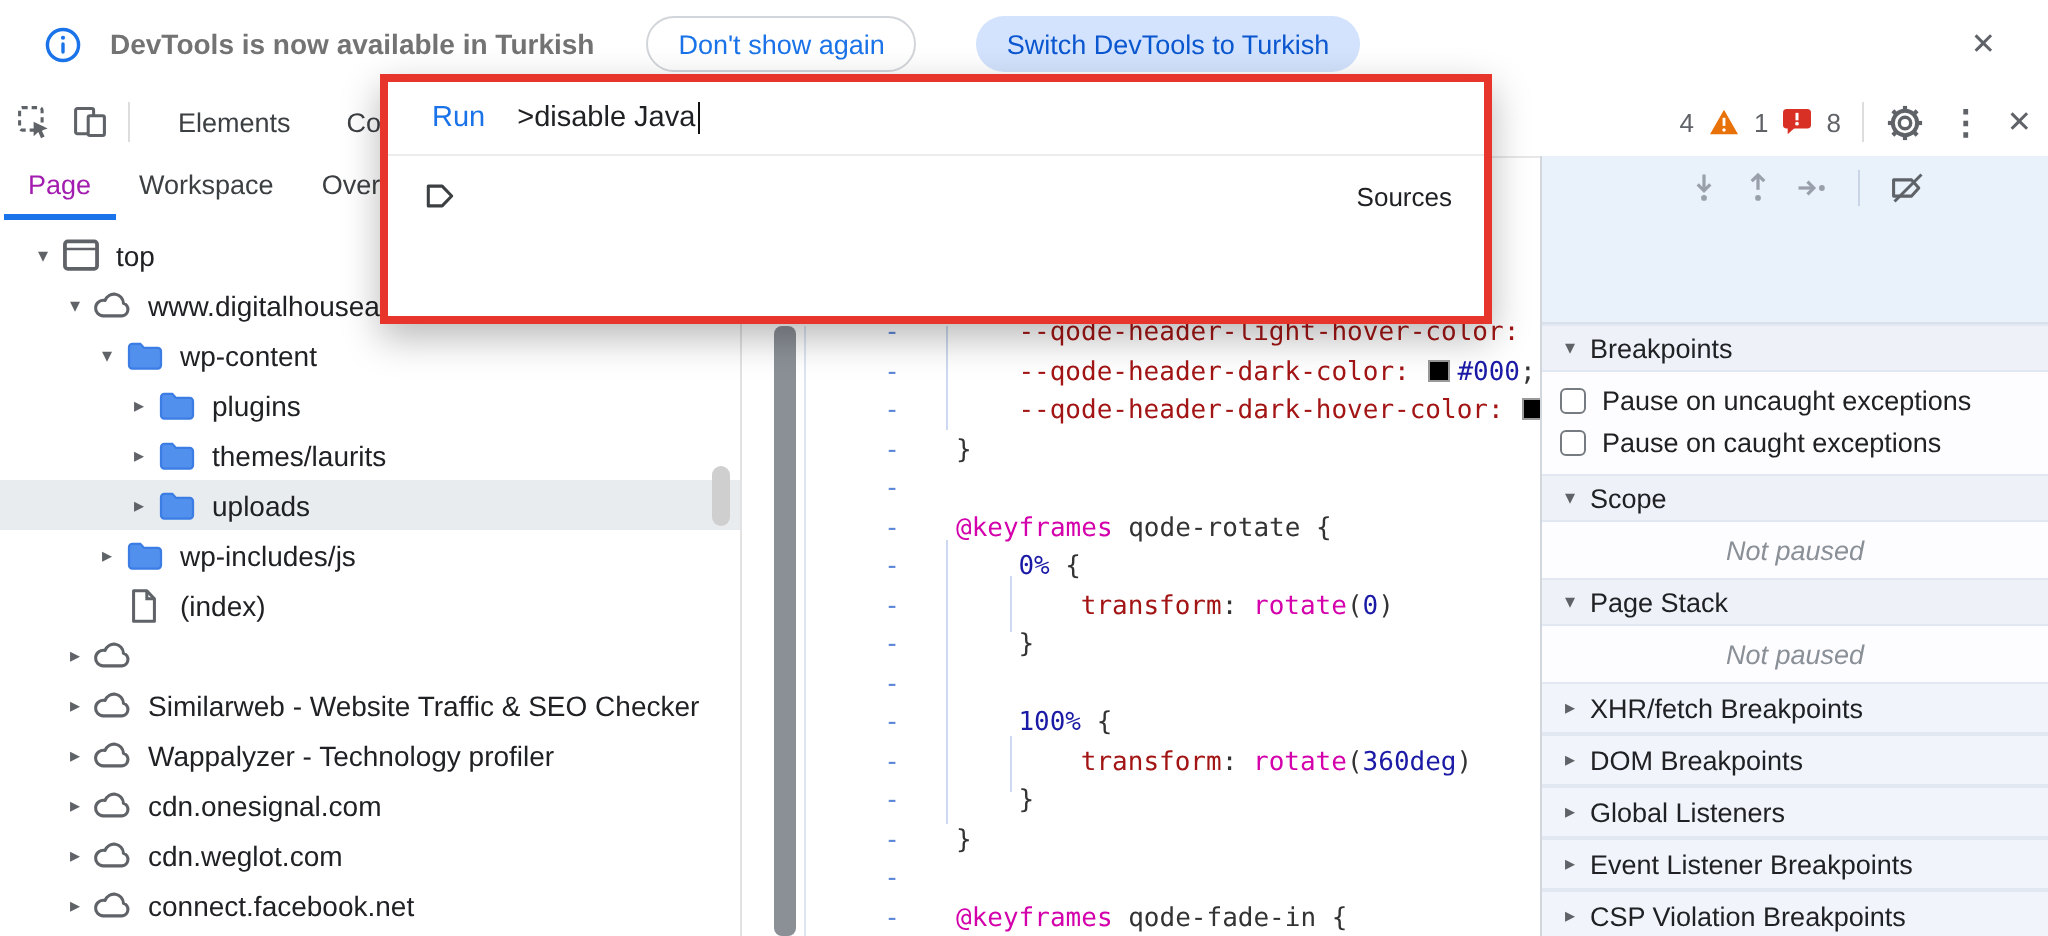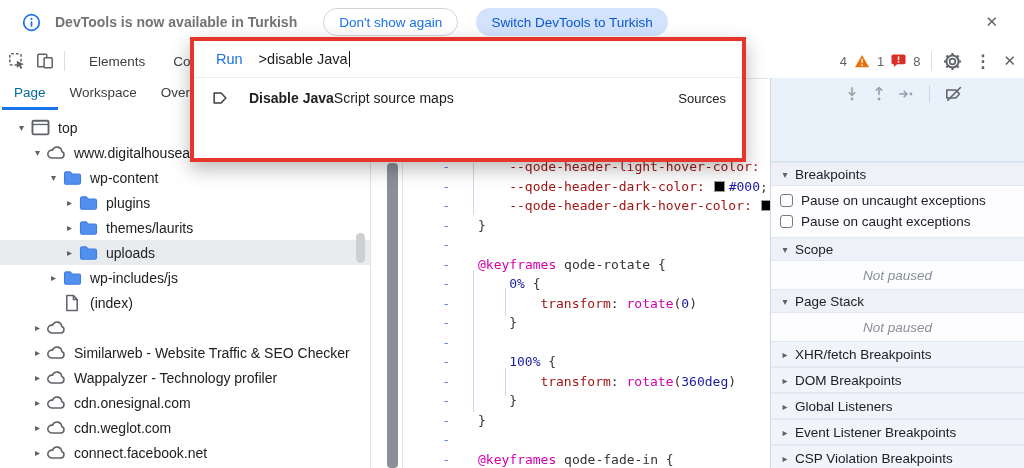--- a/index.html
+++ b/index.html
@@ -3,40 +3,40 @@
 <meta charset="utf-8">
 <style>
   html,body{margin:0;padding:0;background:#fff;}
   #stage{position:relative;width:1024px;height:468px;background:#fff;overflow:hidden;
          font-family:"Liberation Sans",sans-serif;color:#202124;}
   
   .banner{position:absolute;left:0;top:0;width:1024px;height:44px;background:#fff;
           border-bottom:1px solid #e8e8e8;display:flex;align-items:center;}
   .banner .ic{margin-left:22px;display:flex;}
   .banner-msg{margin-left:14px;font-size:14px;color:#737373;white-space:nowrap;font-weight:bold;}
-  .banner-btns{display:flex;gap:18px;margin-left:26px;align-items:center;}
+  .banner-btns{display:flex;gap:30px;margin-left:26px;align-items:center;}
   .pill{height:28px;border-radius:15px;padding:0 15px;font-size:13.5px;display:flex;align-items:center;
         color:#0b57d0;background:#d3e3fd;border:none;cursor:pointer;white-space:nowrap;font-family:inherit;}
   .pill.outline{background:#fff;border:1px solid #d2d5da;color:#1a73e8;}
   .banner-close{margin-left:auto;margin-right:26px;color:#5f6368;font-size:15px;cursor:pointer;}
   
   .toolbar{position:absolute;left:0;top:44px;width:1024px;height:34px;background:#fff;
            border-bottom:1px solid #e8e8e8;display:flex;align-items:center;}
   .vsep{width:1px;height:20px;background:#ddd;margin:0 10px;}
   .tb-tab{padding:0 14px;font-size:13.5px;color:#3c4043;height:100%;display:flex;align-items:center;cursor:pointer;}
   .tb-right{position:absolute;right:8px;top:0;height:34px;display:flex;align-items:center;gap:7px;}
   .badge-num{font-size:13px;color:#5f6368;}
   .kebab{font-size:17px;color:#5f6368;font-weight:bold;}
   .x-glyph{font-size:15px;color:#5f6368;}
   
   .navrow{position:absolute;left:0;top:78px;width:370px;height:32px;background:#fff;
           border-bottom:1px solid #e8e8e8;display:flex;align-items:stretch;padding-left:2px;}
   .nav-tab{padding:0 12px;font-size:13.5px;color:#3c4043;display:flex;align-items:center;cursor:pointer;
            border-bottom:3px solid transparent;box-sizing:border-box;}
-  .nav-tab.active{color:#0369a1;border-bottom:3px solid #1a73e8;}
+  .nav-tab.active{color:#a21caf;border-bottom:3px solid #1a73e8;}
   
   .debugbar{position:absolute;left:771px;top:78px;width:253px;height:84px;background:#e9f1fb;
             border-bottom:1px solid #d8e0ec;box-sizing:border-box;}
   .debug-icons{display:flex;align-items:center;gap:9px;padding:7px 0 0 72px;}
   .debug-icons .vsep{height:18px;background:#c9d4e4;margin:0 5px;}
   
   .sidebar{position:absolute;left:0;top:110px;width:370px;height:358px;background:#fff;padding-top:5px;box-sizing:border-box;}
   .tree-row{height:25px;display:flex;align-items:center;font-size:14px;color:#202124;cursor:pointer;white-space:nowrap;}
   .tree-row.sel{background:#e9ecef;}
   .tri{width:15px;text-align:center;font-size:10px;color:#5f6368;flex:none;}
@@ -427,19 +427,18 @@
       <span class="p-query">&gt;disable Java</span>
         <span class="caret"></span>
     </div>
     <div id="paletteResults">
         <div class="p-row">
           <span class="ic">
             <svg width="18" height="18" viewBox="0 0 20 20">
               <path d="M3.5 4.5 H11.2 L16.5 10 L11.2 15.5 H3.5 Z" fill="none" stroke="#3c4043" stroke-width="1.7" stroke-linejoin="round"></path>
             </svg>
           </span>
-          <span class="p-text"><b>Disable Java</b>Script source maps</span>
           <span class="p-src">Sources</span>
         </div>
       </div>
   </div>
 
 </div>
 
 </body></html>

